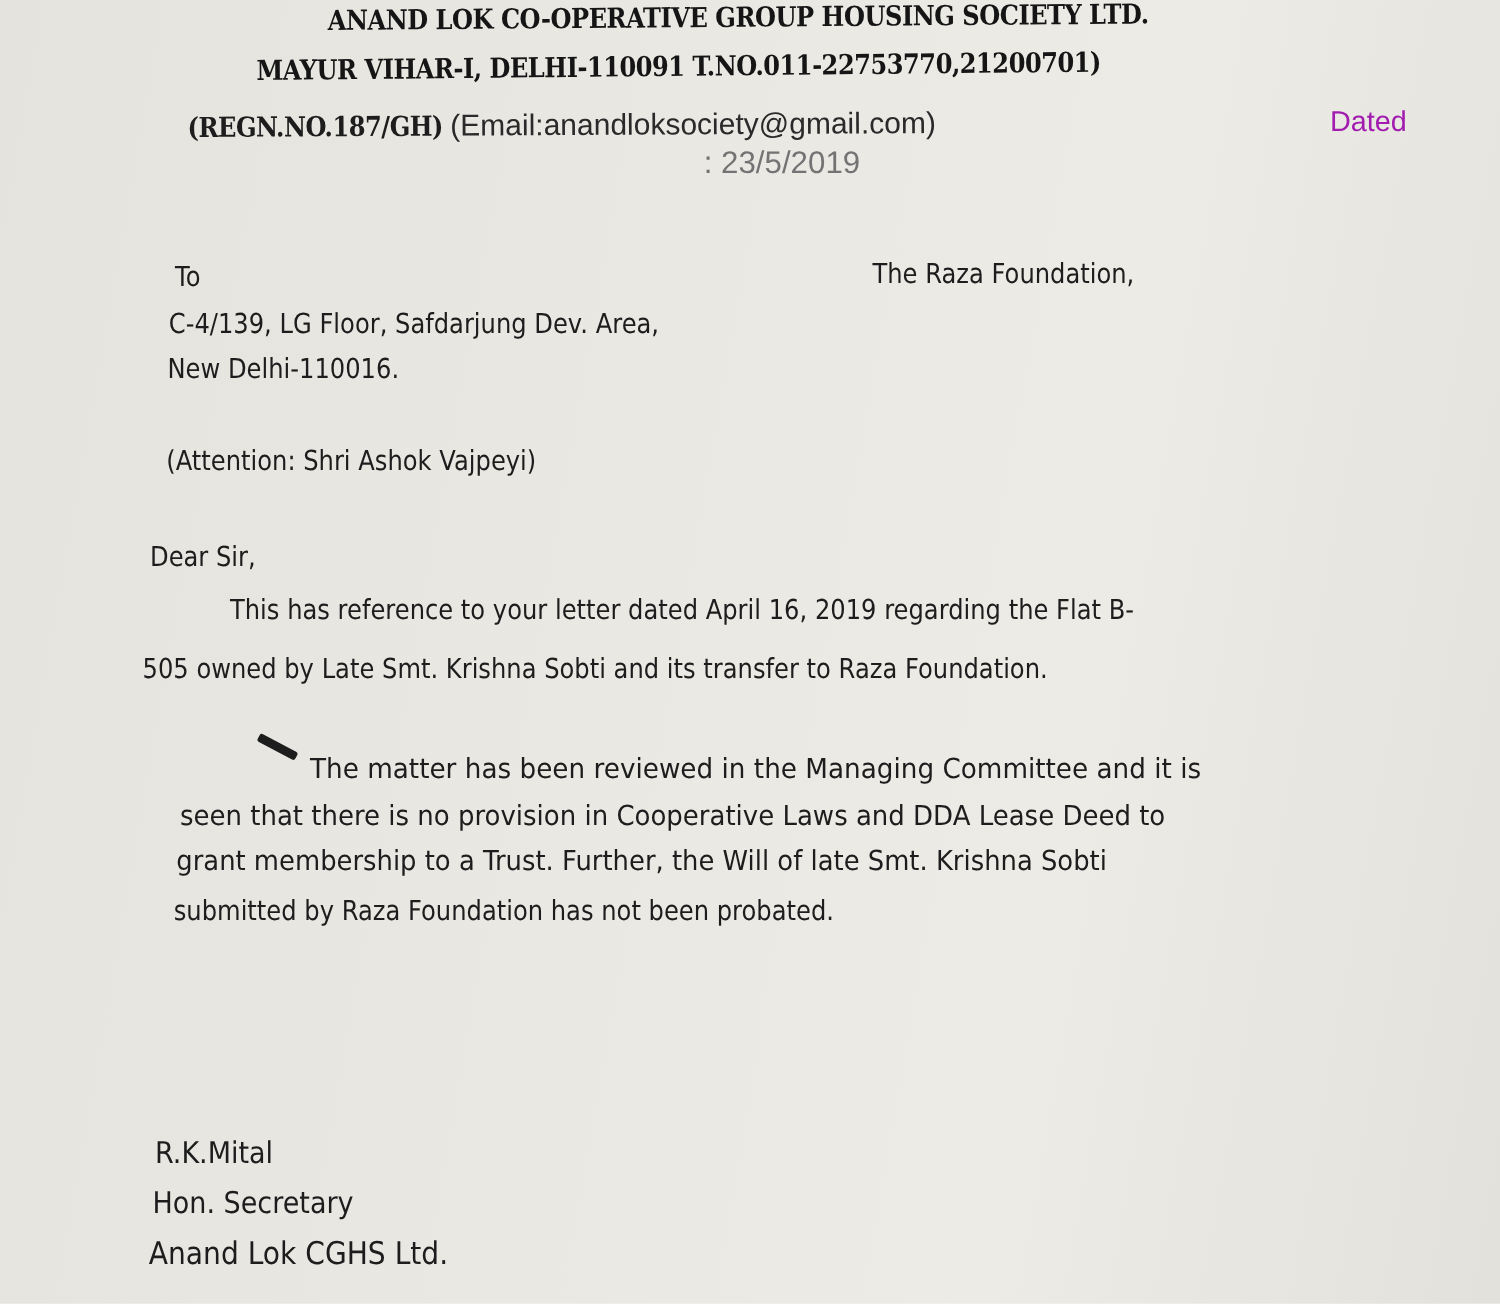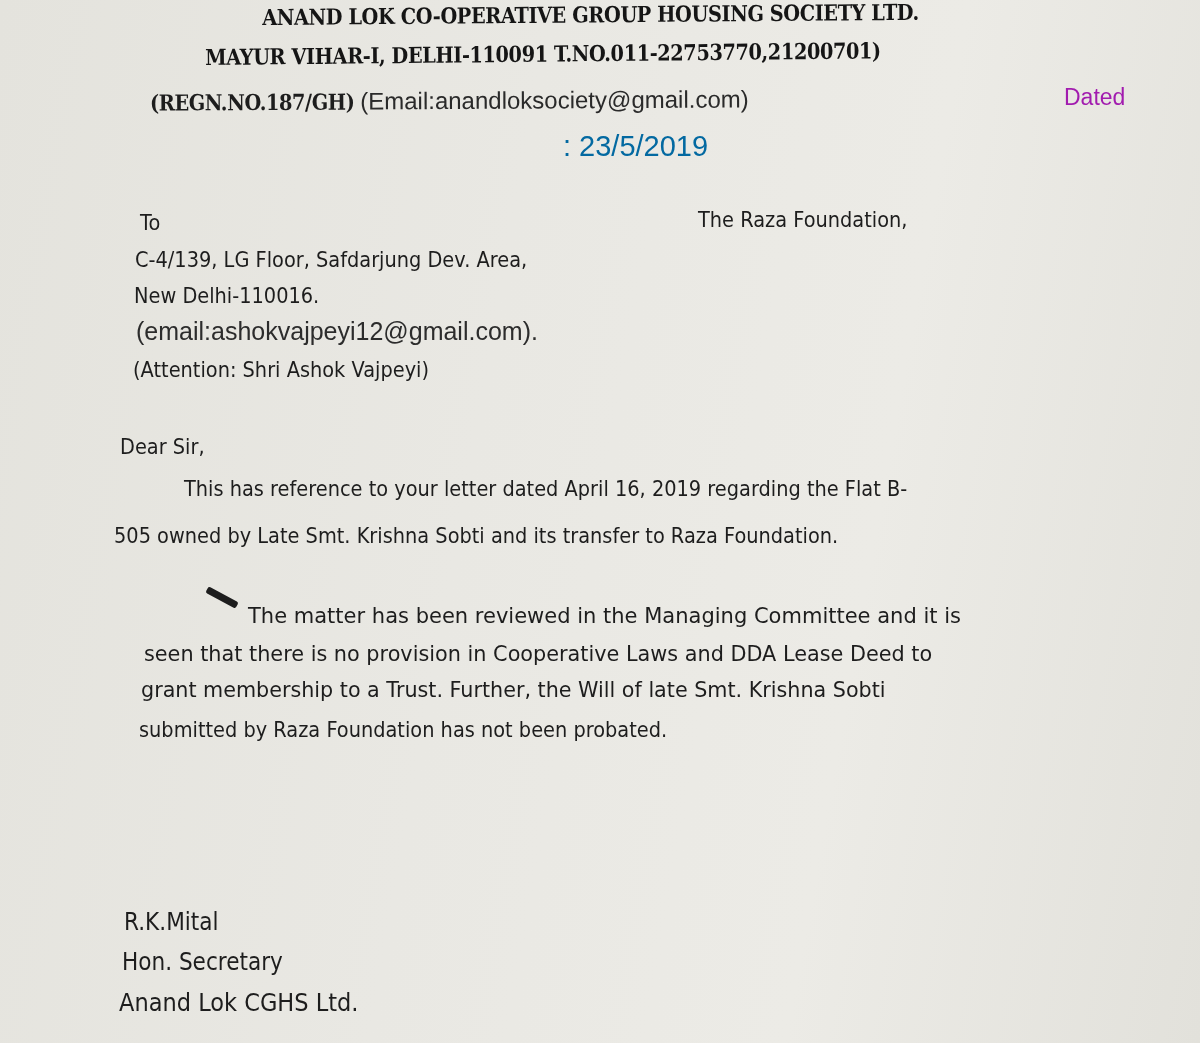--- a/index.html
+++ b/index.html
@@ -19,21 +19,21 @@
       letter-spacing: -0.5px;
       color: #151515;
       transform-origin: left top;
     }
     .hdr1 { left: 262px; top: 4px; transform: scaleX(0.88) rotate(-0.4deg); }
     .hdr2 { left: 205px; top: 44px; transform: scaleX(0.88) rotate(-0.5deg); }
     .hdr3 { left: 150px; top: 87px; font-size: 22px; transform: rotate(-0.3deg); }
     .hdr3 .regn { font-family: "DejaVu Serif", serif; font-weight: bold; letter-spacing: -0.5px; display: inline-block; transform: scaleX(0.88); transform-origin: left center; margin-right: -22px; }
     .hdr3 .email { font-family: "Liberation Sans", sans-serif; font-weight: normal; font-size: 24px; color: #2a2a2a; }
     .dated { left: 1064px; top: 84px; font-size: 23px; color: #a21caf; }
-    .date { left: 563px; top: 130px; font-size: 29px; color: #0369a1; }
+    .date { left: 563px; top: 116px; font-size: 25px; color: #737373; }
 
     .body-text { font-family: "DejaVu Sans", sans-serif; font-size: 22px; color: #1d1d1d; transform-origin: left top; }
     .narrow { transform: scaleX(0.88); }
 
     .to { left: 140px; top: 210px; }
     .foundation { left: 698px; top: 207px; }
     .addr1 { left: 135px; top: 247px; }
     .addr2 { left: 134px; top: 283px; }
     .addr3 { left: 136px; top: 317px; font-family: "Liberation Sans", sans-serif; font-size: 25px; color: #2c2c2c; }
     .addr4 { left: 133px; top: 357px; }
@@ -62,21 +62,20 @@
   <div class="abs hdr3">
     <span class="regn">(REGN.NO.187/GH)</span><span class="email">(Email:anandloksociety@gmail.com)</span>
   </div>
   <div class="abs dated">Dated</div>
   <div class="abs date">: 23/5/2019</div>
 
   <div class="abs body-text narrow to">To</div>
   <div class="abs body-text narrow foundation">The Raza Foundation,</div>
   <div class="abs body-text narrow addr1">C-4/139, LG Floor, Safdarjung Dev. Area,</div>
   <div class="abs body-text narrow addr2">New Delhi-110016.</div>
-  <div class="abs addr3">(email:ashokvajpeyi12@gmail.com).</div>
   <div class="abs body-text narrow addr4">(Attention: Shri Ashok Vajpeyi)</div>
 
   <div class="abs body-text narrow salutation">Dear Sir,</div>
   <div class="abs body-text narrow p1a">This has reference to your letter dated April 16, 2019 regarding the Flat B-</div>
   <div class="abs body-text narrow p1b">505 owned by Late Smt. Krishna Sobti and its transfer to Raza Foundation.</div>
 
   <div class="abs mark"></div>
   <div class="abs body-text p2a" style="transform: scaleX(0.955);">The matter has been reviewed in the Managing Committee and it is</div>
   <div class="abs body-text p2b" style="transform: scaleX(0.945);">seen that there is no provision in Cooperative Laws and DDA Lease Deed to</div>
   <div class="abs body-text p2c" style="transform: scaleX(0.94);">grant membership to a Trust.  Further, the Will of late Smt. Krishna Sobti</div>

